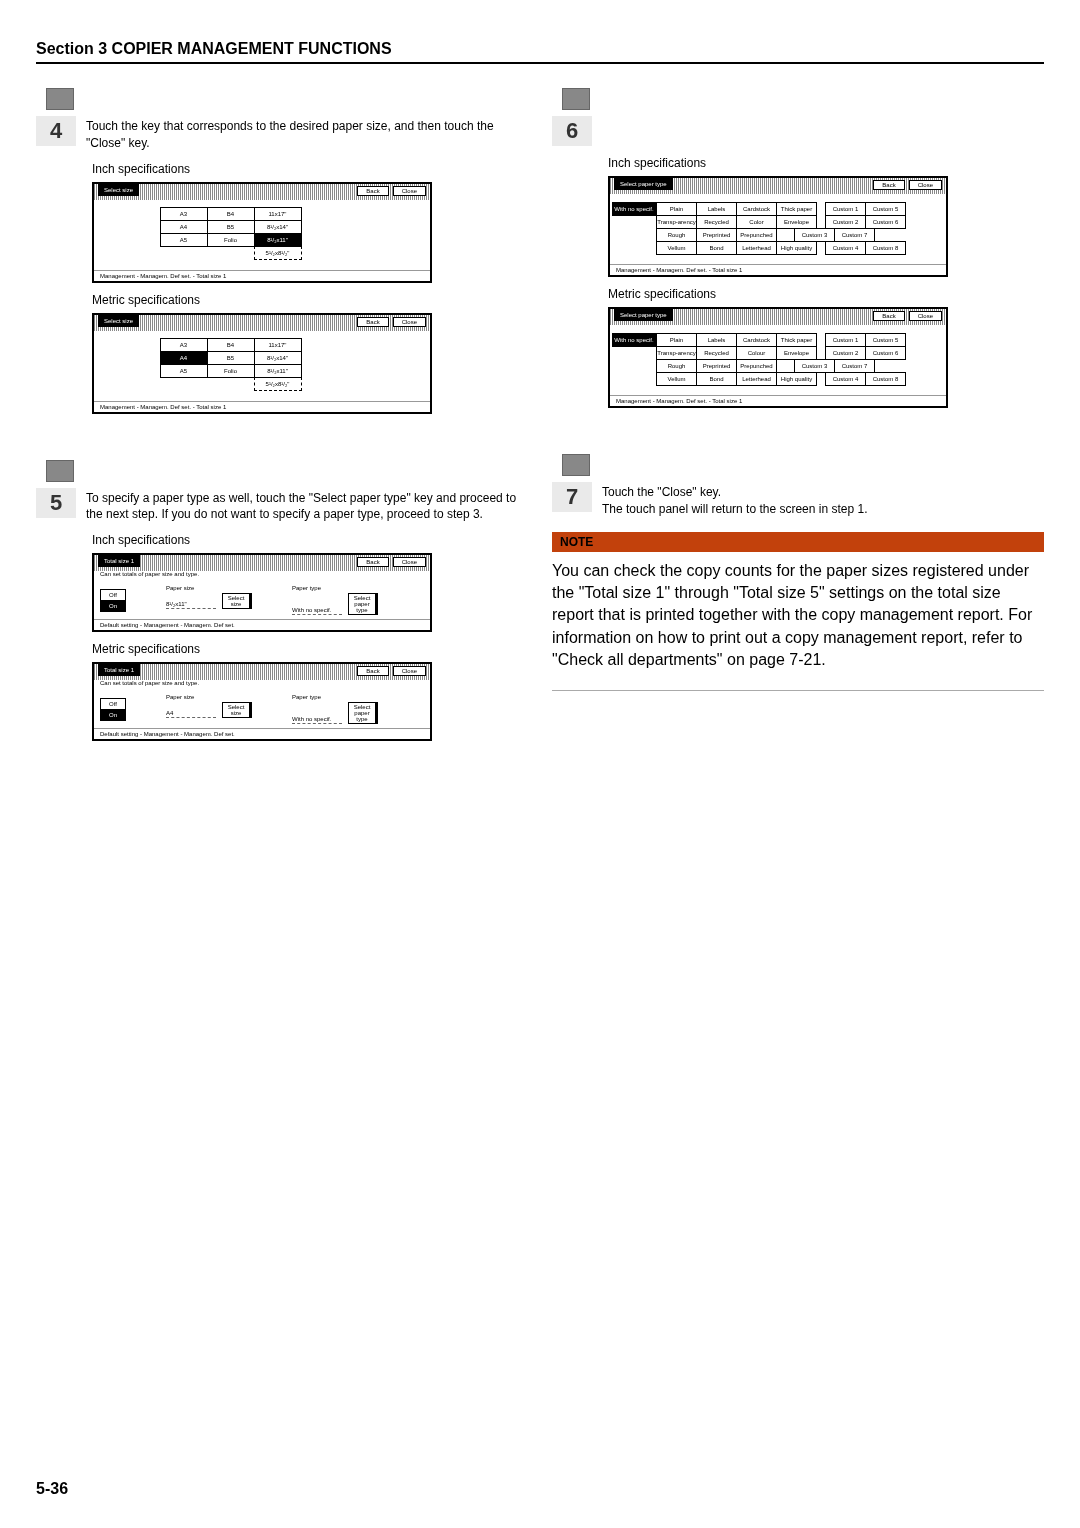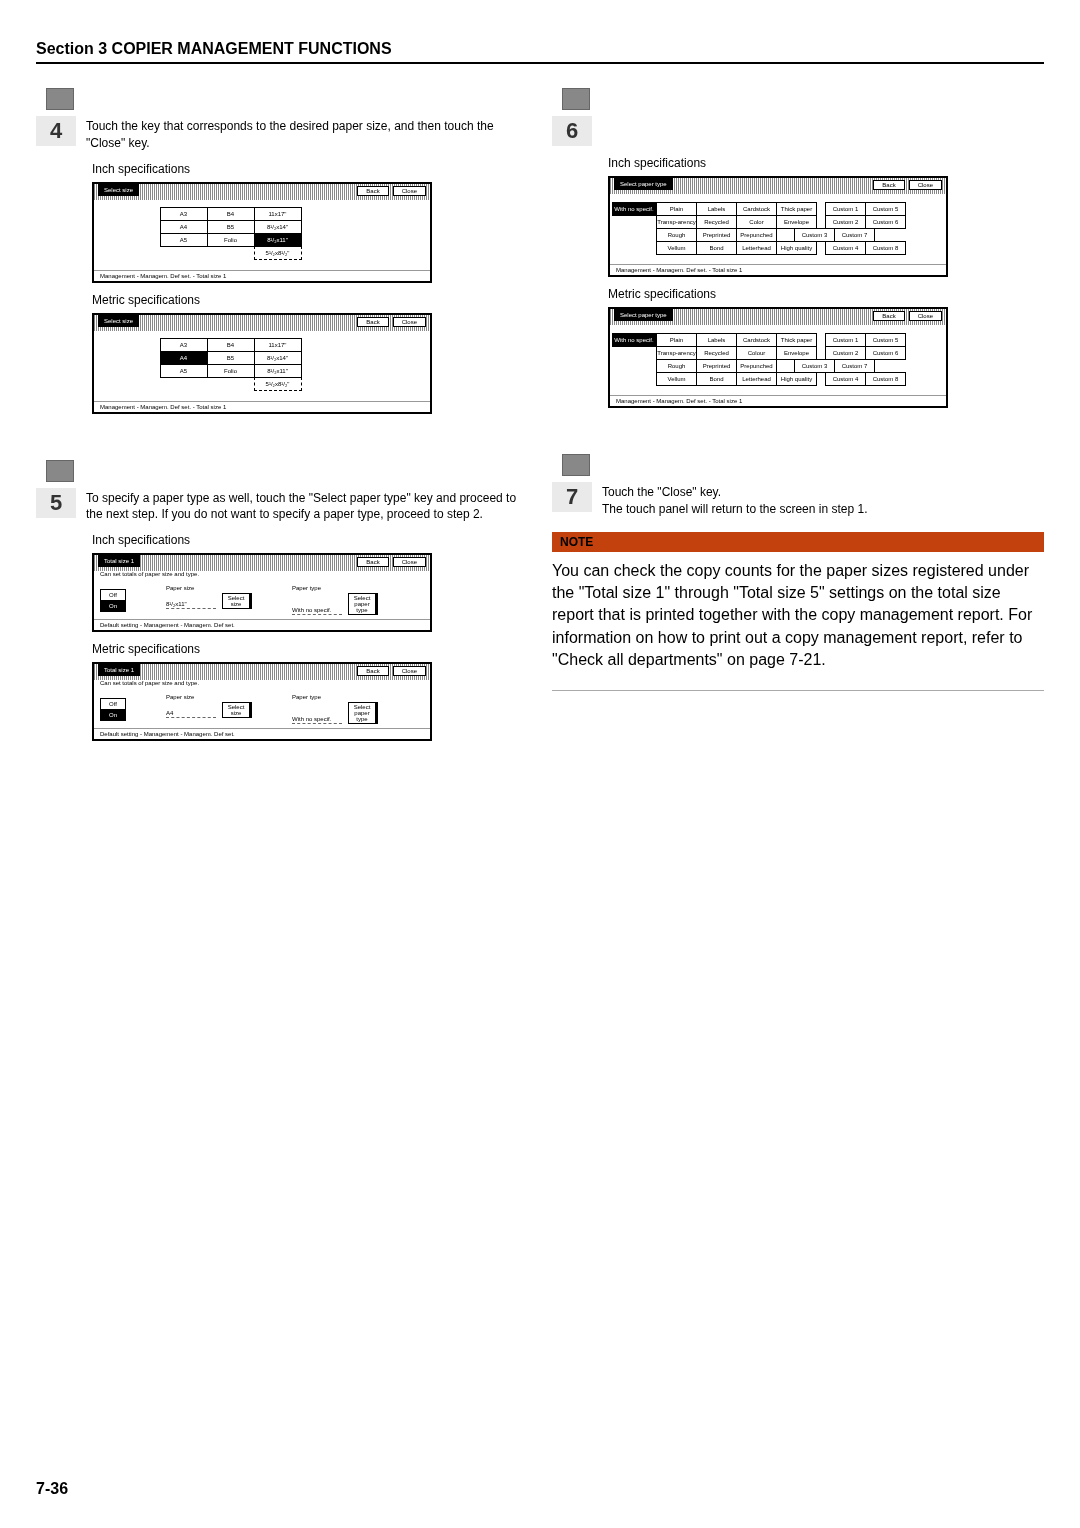--- a/index.html
+++ b/index.html
@@ -174,21 +174,21 @@
       </div>
     </div>
 
     <div class="spacer-lg"></div>
     <div class="icon-cube"></div>
 
     <div class="step">
       <div class="step-num-wrap">
           <span class="step-num">5</span>
         </div>
-      <div class="step-text">To specify a paper type as well, touch the "Select paper type" key and proceed to the next step. If you do not want to specify a paper type, proceed to step 2.</div>
+      <div class="step-text">To specify a paper type as well, touch the "Select paper type" key and proceed to the next step. If you do not want to specify a paper type, proceed to step 3.</div>
     </div>
 
     <div class="spec-label">Inch specifications</div>
     <div class="panel-wrap">
       <div class="panel">
         <div class="panel-header">
           <div class="panel-title">Total size 1</div>
           <div class="panel-btns">
             <div class="pbtn">Back</div>
             <div class="pbtn">Close</div>
@@ -396,13 +396,13 @@
       <div class="step-text" style="white-space:pre-line;">Touch the "Close" key.
 The touch panel will return to the screen in step 1.</div>
     </div>
 
     <div class="note-head">NOTE</div>
     <div class="note-body">You can check the copy counts for the paper sizes registered under the "Total size 1" through "Total size 5" settings on the total size report that is printed together with the copy management report. For information on how to print out a copy management report, refer to "Check all departments" on page 7-21.</div>
     <div class="note-rule"></div>
   </div>
 </div>
 
-<div class="page-num">7-36</div>
+<div class="page-num">5-36</div>
 
 </body></html>

